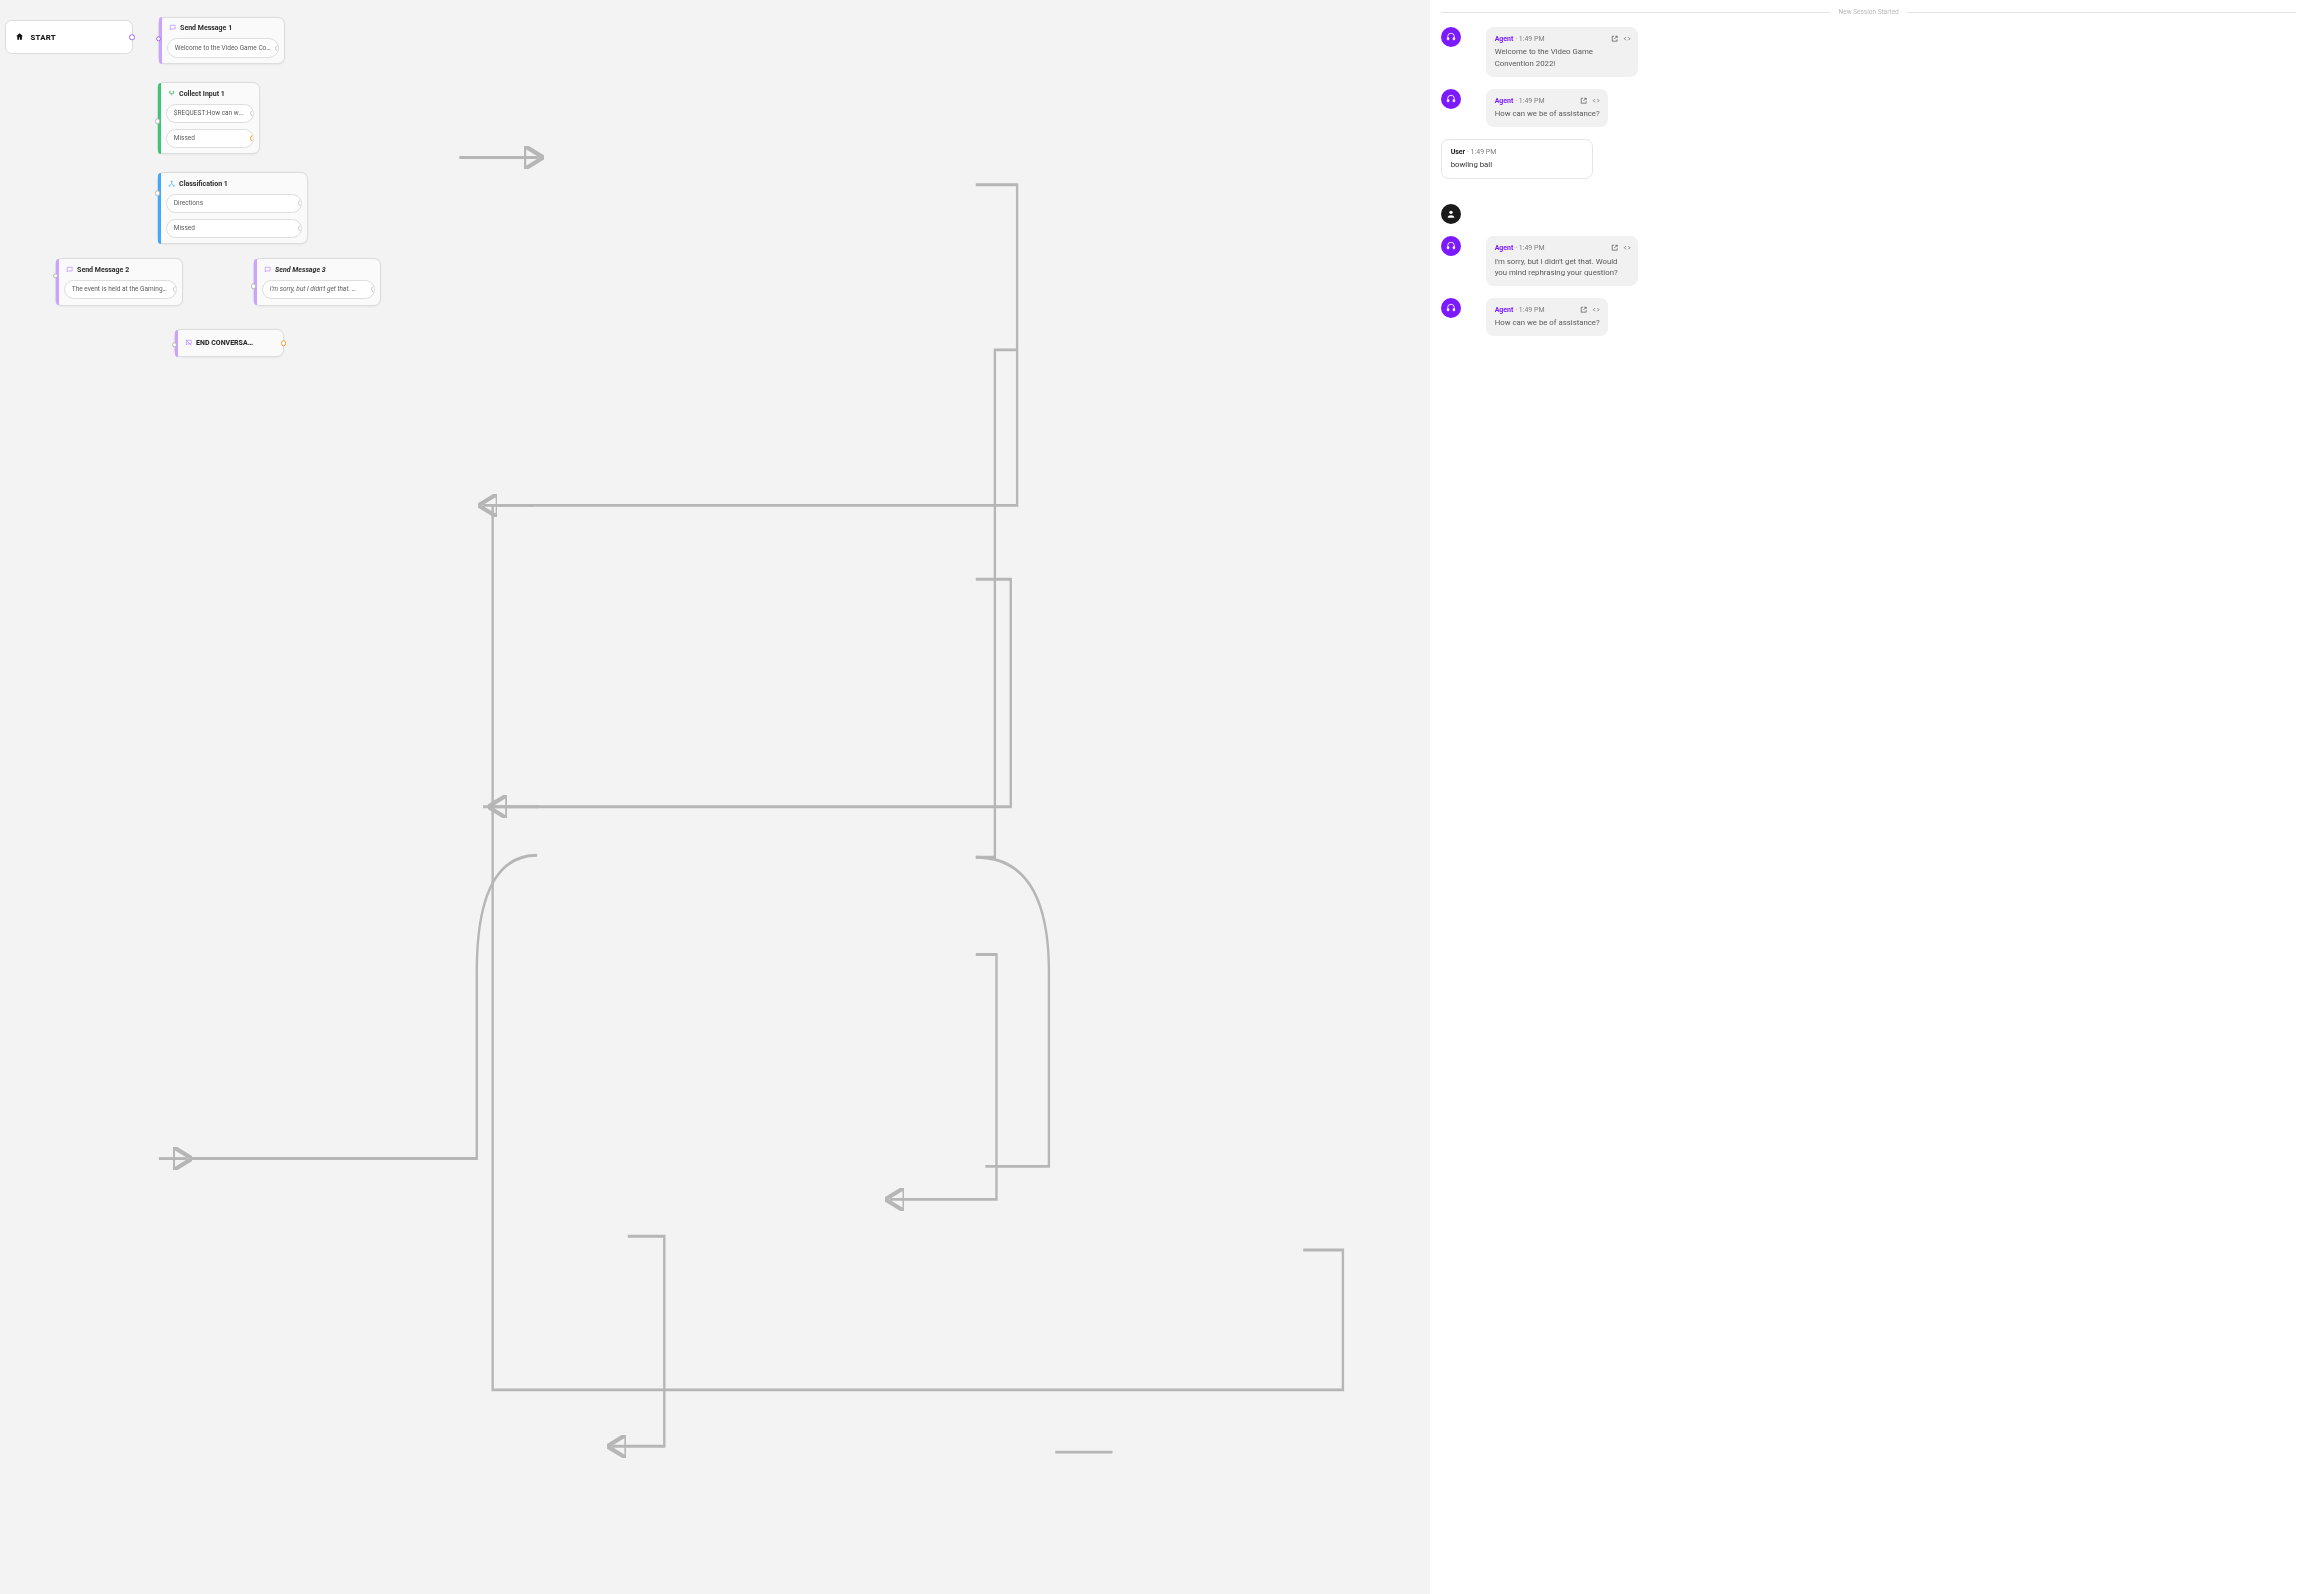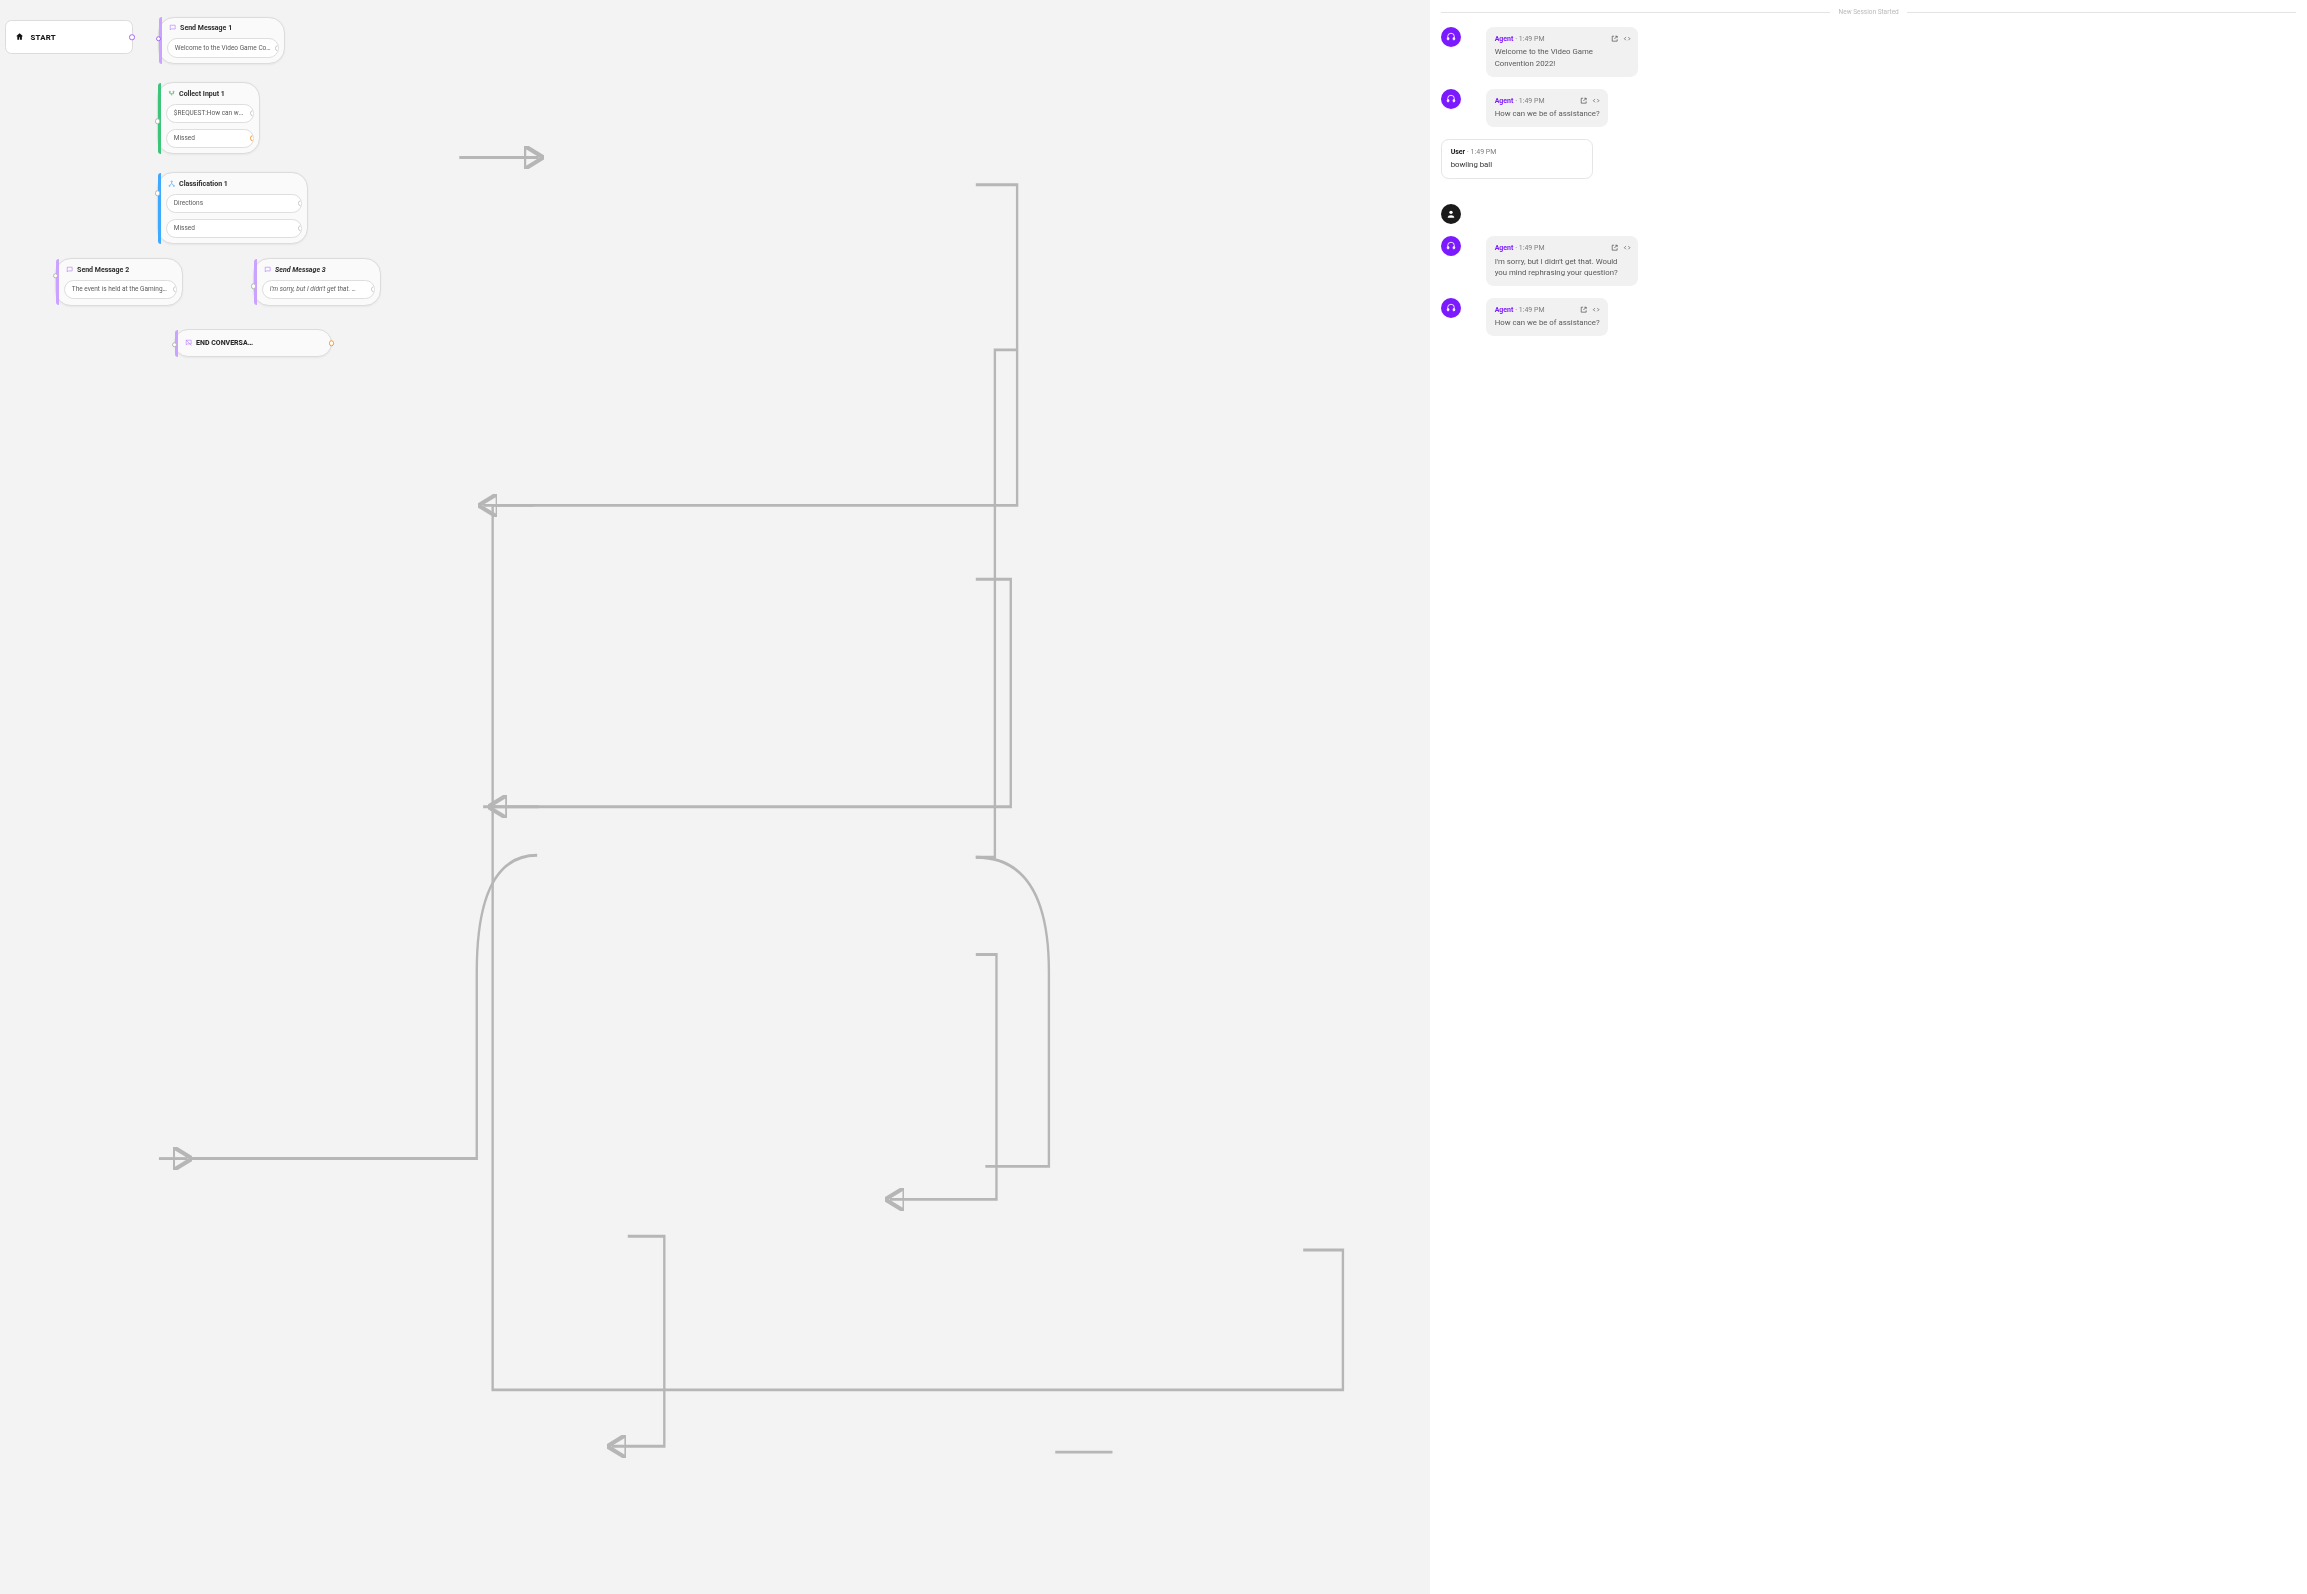--- a/index.html
+++ b/index.html
@@ -17,21 +17,21 @@
     background-size:11px 11px;
     overflow:hidden;
   }
   svg.edges { position:absolute; inset:0; pointer-events:none; }
   svg.edges path { stroke:#b6b6b6; stroke-width:1.5; fill:none; }
 
   .node {
     position:absolute;
     background:#fafafa;
     border:0.5px solid #dcdcdc;
-    border-radius:16px;
+    border-radius:7px;
     box-shadow:0 0.9px 1.8px rgba(0,0,0,.05);
     overflow:visible;
   }
   .node .stripe {
     position:absolute; left:-0.5px; top:-0.5px; bottom:-0.5px;
     width:3.2px; border-radius:6.5px 0 0 6.5px;
   }
   .stripe.purple { background:#c9a3ff; }
   .stripe.green  { background:#3bc47a; }
   .stripe.blue   { background:#3ea9ff; }
@@ -220,21 +220,21 @@
           </svg>
       </span>
       <span>Send Message 3</span>
     </div>
     <div class="slot">
       <span>I'm sorry, but I didn't get that. …</span>
       <span class="out-port"></span>
     </div>
   </div>
 
-  <div class="node" style="left:174px; top:329px; width:158px;">
+  <div class="node" style="left:174px; top:329px; width:110px;">
     <div class="stripe purple"></div>
     <span class="in-port gray" style="top:14.8px;"></span>
     <div class="hdr" style="padding:9.2px 7.4px 9.2px 10px;">
       <span class="icon">
         <svg width="7.4" height="7.4" viewBox="0 0 24 24" fill="none" stroke="#b27bff" stroke-width="2">
             <path d="M4 4h16v12H7l-3 3z"></path>
             <path d="M3 3l18 18"></path>
           </svg>
       </span>
       <span style="font-weight:800;">END CONVERSA…</span>

